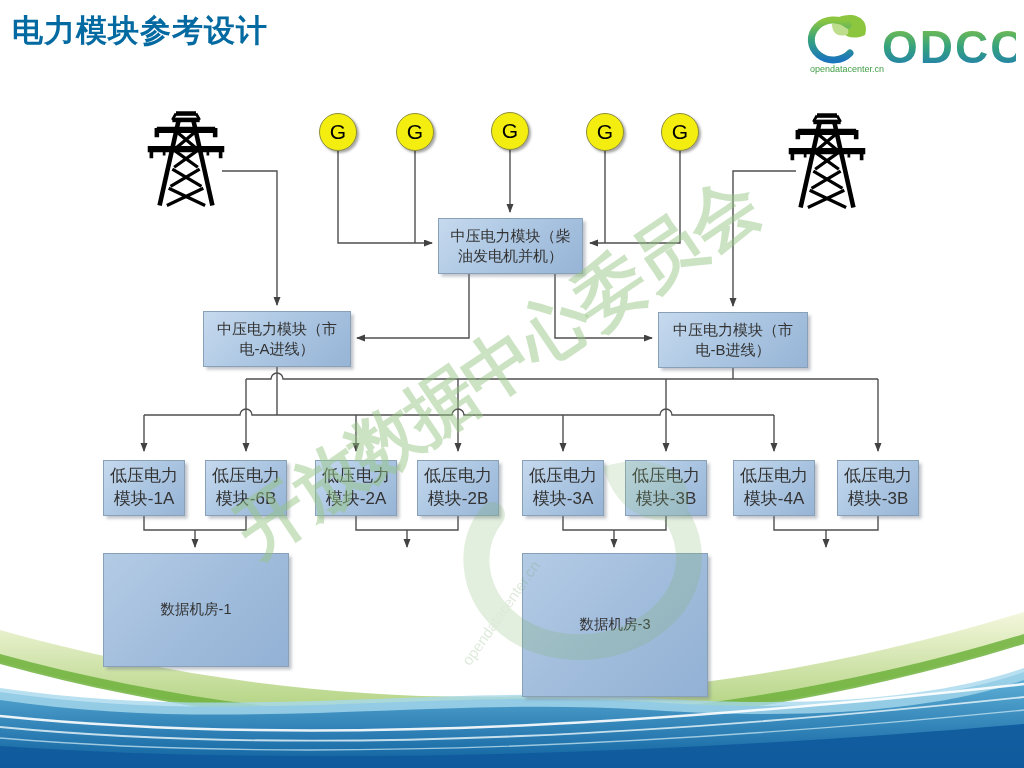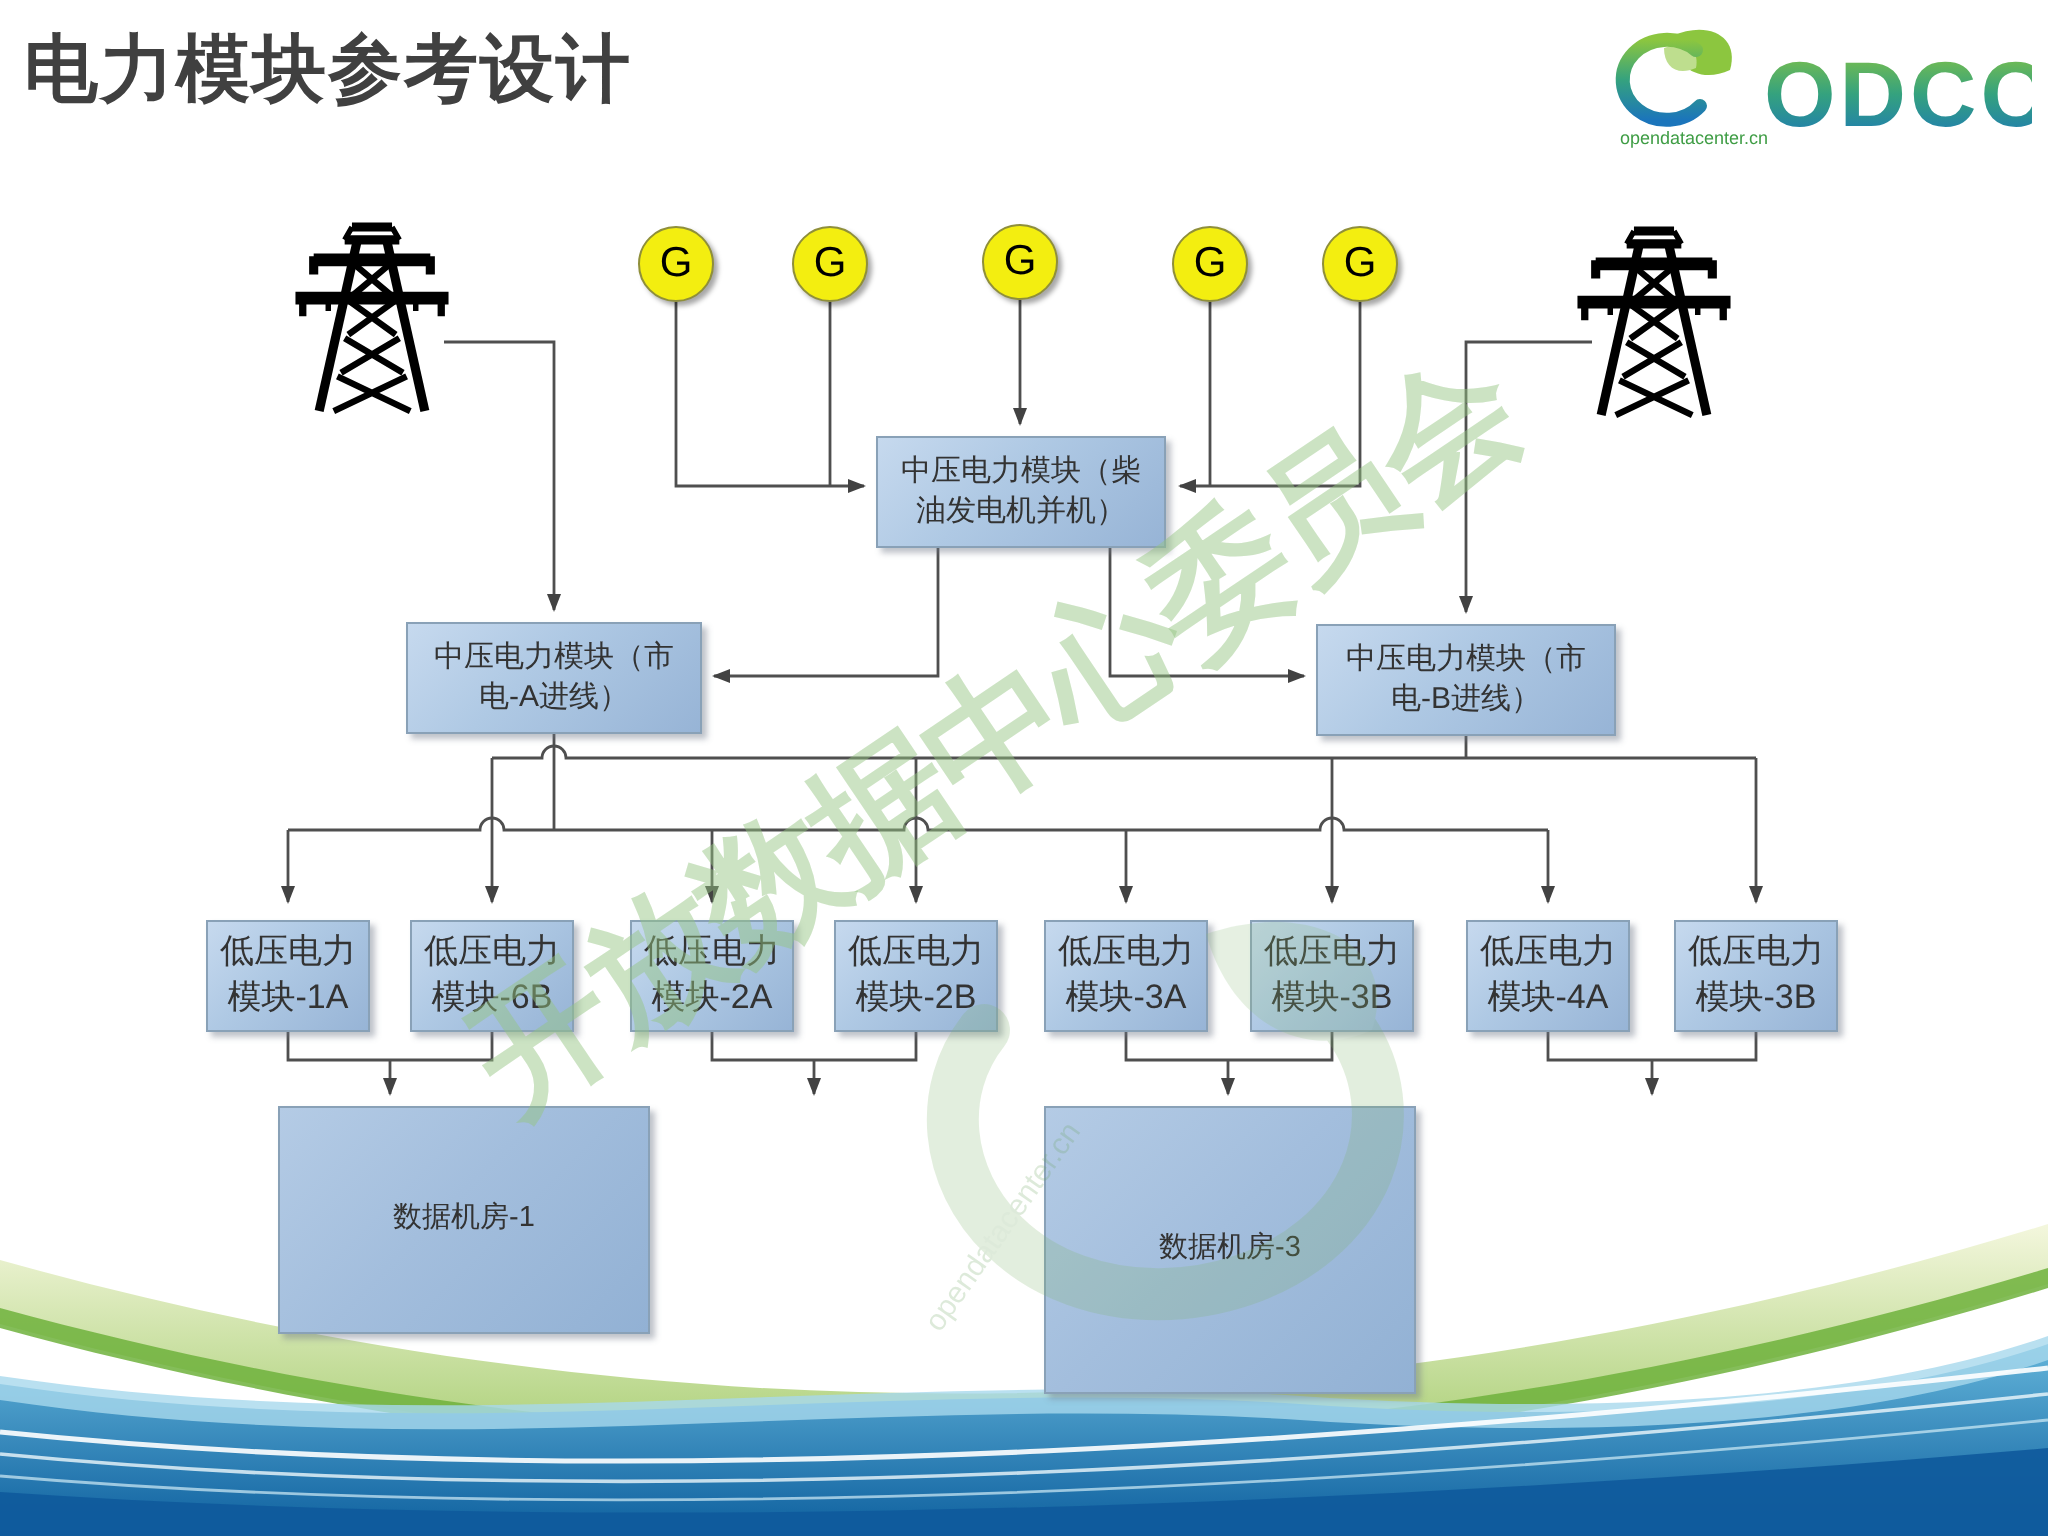--- a/index.html
+++ b/index.html
@@ -1,20 +1,20 @@
 <!DOCTYPE html>
 <html><head>
 <meta charset="utf-8">
 <style>
   html,body{margin:0;padding:0;}
   body{font-family:"Liberation Sans","DejaVu Sans",sans-serif;background:#fff;}
   #slide{position:relative;width:1024px;height:768px;overflow:hidden;background:#ffffff;}
 
   
-  .slide-title{position:absolute;left:12px;top:10px;font-size:37px;font-weight:bold;color:#404040;letter-spacing:1px;z-index:4;}
+  .slide-title{position:absolute;left:12px;top:10px;font-size:31px;font-weight:bold;color:#0369a1;letter-spacing:1px;z-index:4;}
 
   
   .waves{position:absolute;left:0;bottom:0;width:1024px;height:172px;z-index:1;}
   .connectors{position:absolute;left:0;top:0;width:1024px;height:768px;z-index:2;}
   .tower{position:absolute;z-index:2;}
   .center-mark{position:absolute;left:388px;top:455px;width:350px;height:255px;z-index:5;opacity:.22;pointer-events:none;}
   .wm-text{position:absolute;left:243px;top:503px;z-index:6;font-size:70px;font-weight:600;line-height:1;white-space:nowrap;
            color:rgba(148,197,130,.48);transform:rotate(-34deg);transform-origin:left center;pointer-events:none;letter-spacing:-2px;}
 
   
@@ -197,21 +197,21 @@
   </div>
   <div class="box box-lv" style="left:733px;top:460px;width:82px;height:56px;">
     <span>低压电力</span>
     <span>模块-4A</span>
   </div>
   <div class="box box-lv" style="left:837px;top:460px;width:82px;height:56px;">
     <span>低压电力</span>
     <span>模块-3B</span>
   </div>
 
-  <div class="box box-load" style="left:103px;top:553px;width:186px;height:114px;margin-left:36px;">
+  <div class="box box-load" style="left:103px;top:553px;width:186px;height:114px;">
     <span>数据机房-1</span>
   </div>
   <div class="box box-load" style="left:522px;top:553px;width:186px;height:144px;">
     <span>数据机房-3</span>
   </div>
 
   <svg class="center-mark" viewBox="0 0 350 255">
     <path d="M255,32 C308,58 318,125 270,165 C228,200 155,203 114,163 C84,134 80,90 104,60" stroke="#7fb36b" stroke-width="26" fill="none" stroke-linecap="round"></path>
     <path d="M215,12 C268,-6 312,18 298,60 C265,75 228,58 215,12 Z" fill="#8fbf80"></path>
     <text transform="rotate(-55 118 160)" x="55" y="160" font-size="15" fill="#69a15b">opendatacenter.cn</text>

